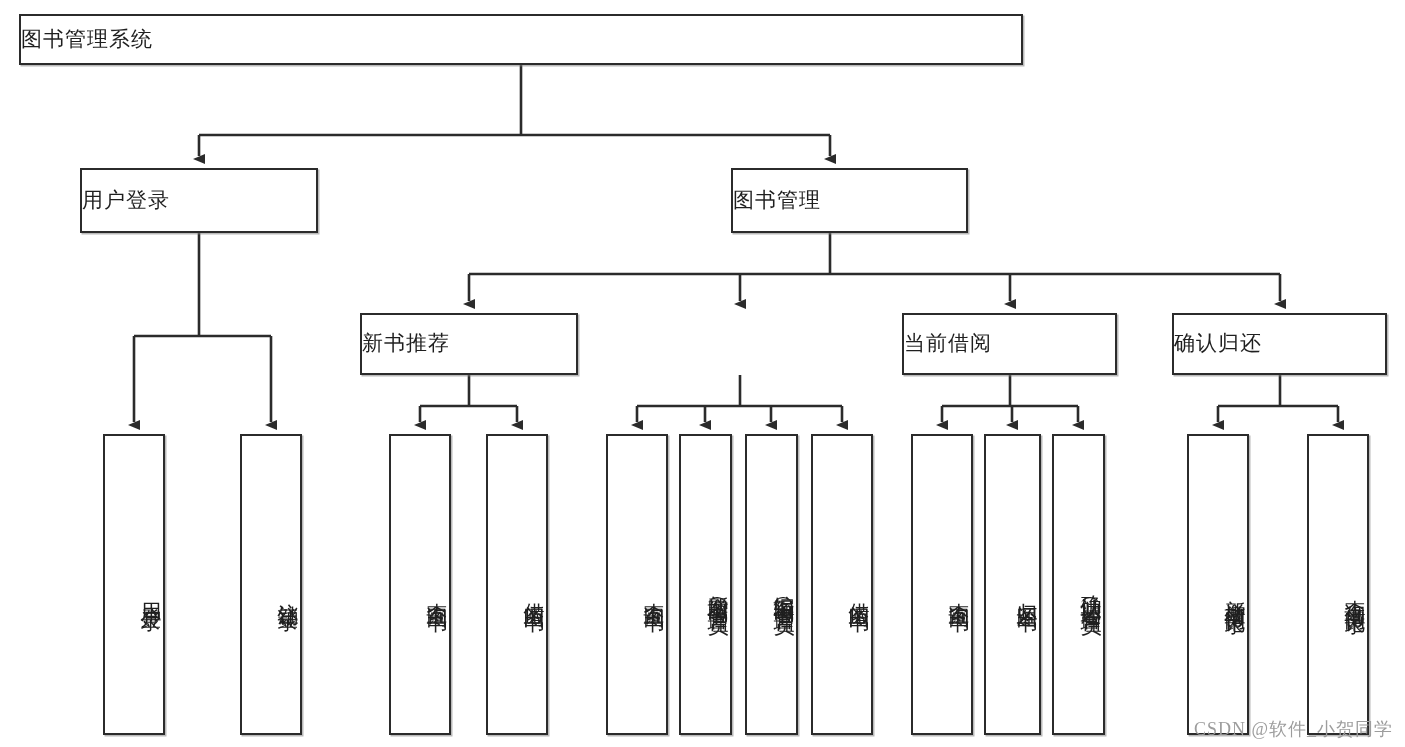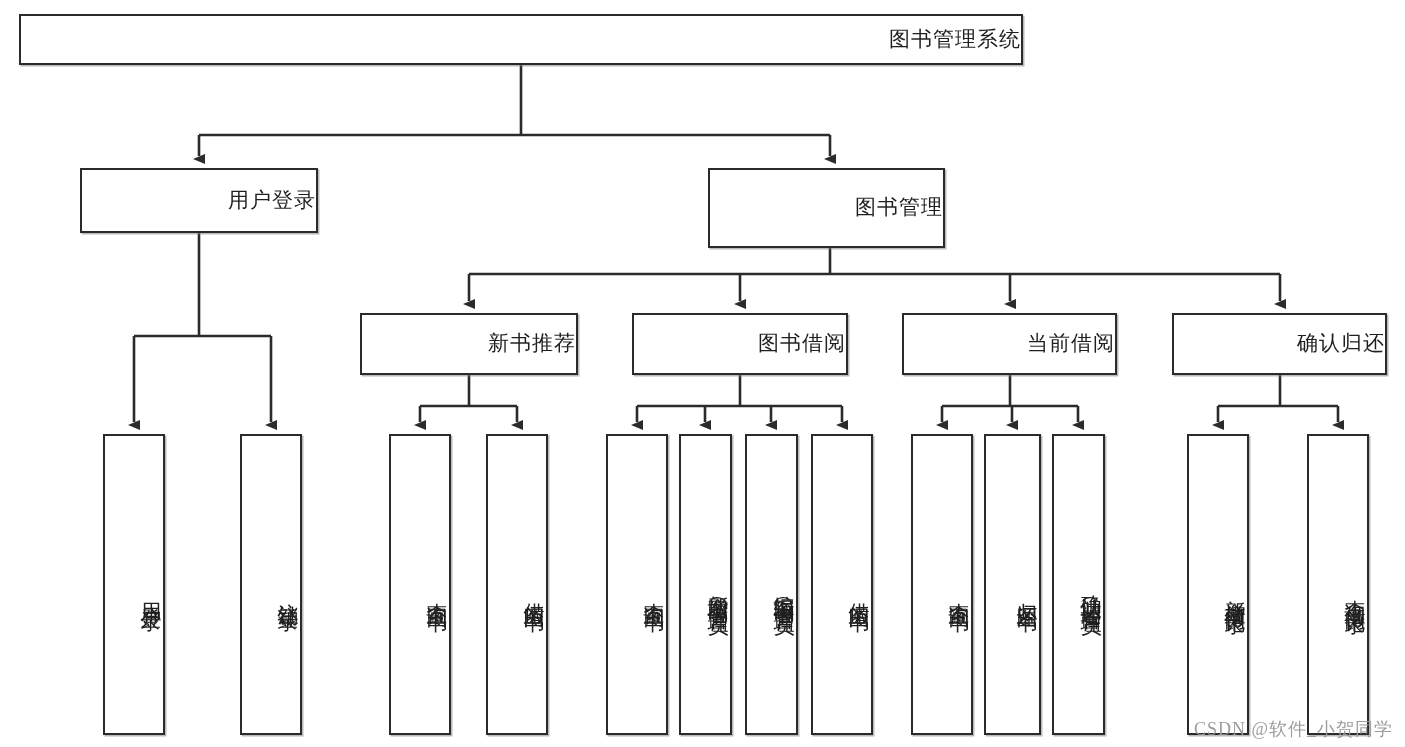--- a/index.html
+++ b/index.html
@@ -25,21 +25,21 @@
     height: 747px;
     pointer-events: none;
   }
   .node {
     position: absolute;
     box-sizing: border-box;
     border: 2px solid #2b2b2b;
     background: #ffffff;
     display: flex;
     align-items: center;
-    justify-content: flex-end;
+    justify-content: flex-start;
     color: #1f1f1f;
     box-shadow: 1.5px 1.5px 0 0 rgba(130,130,130,0.55);
   }
   .node.horizontal {
     font-size: 21px;
     letter-spacing: 1px;
     line-height: 1.1;
     white-space: nowrap;
   }
   .node.vertical {
@@ -124,29 +124,26 @@
     </g>
   </svg>
 
   <div class="node horizontal" style="left: 19px; top: 14px; width: 1004px; height: 51px;">
     <span>图书管理系统</span>
   </div>
 
   <div class="node horizontal" style="left: 80px; top: 168px; width: 238px; height: 65px;">
     <span>用户登录</span>
   </div>
-  <div class="node horizontal" style="left: 708px; top: 168px; width: 237px; height: 80px;">
+  <div class="node horizontal" style="left: 731px; top: 168px; width: 237px; height: 65px;">
     <span>图书管理</span>
   </div>
 
   <div class="node horizontal" style="left: 360px; top: 313px; width: 218px; height: 62px;">
     <span>新书推荐</span>
-  </div>
-  <div class="node horizontal" style="left: 632px; top: 313px; width: 216px; height: 62px;">
-    <span>图书借阅</span>
   </div>
   <div class="node horizontal" style="left: 902px; top: 313px; width: 215px; height: 62px;">
     <span>当前借阅</span>
   </div>
   <div class="node horizontal" style="left: 1172px; top: 313px; width: 215px; height: 62px;">
     <span>确认归还</span>
   </div>
 
   <div class="node vertical" style="left: 103px; top: 434px; width: 62px; height: 301px;">
     <span class="vtext">用户登录</span>

